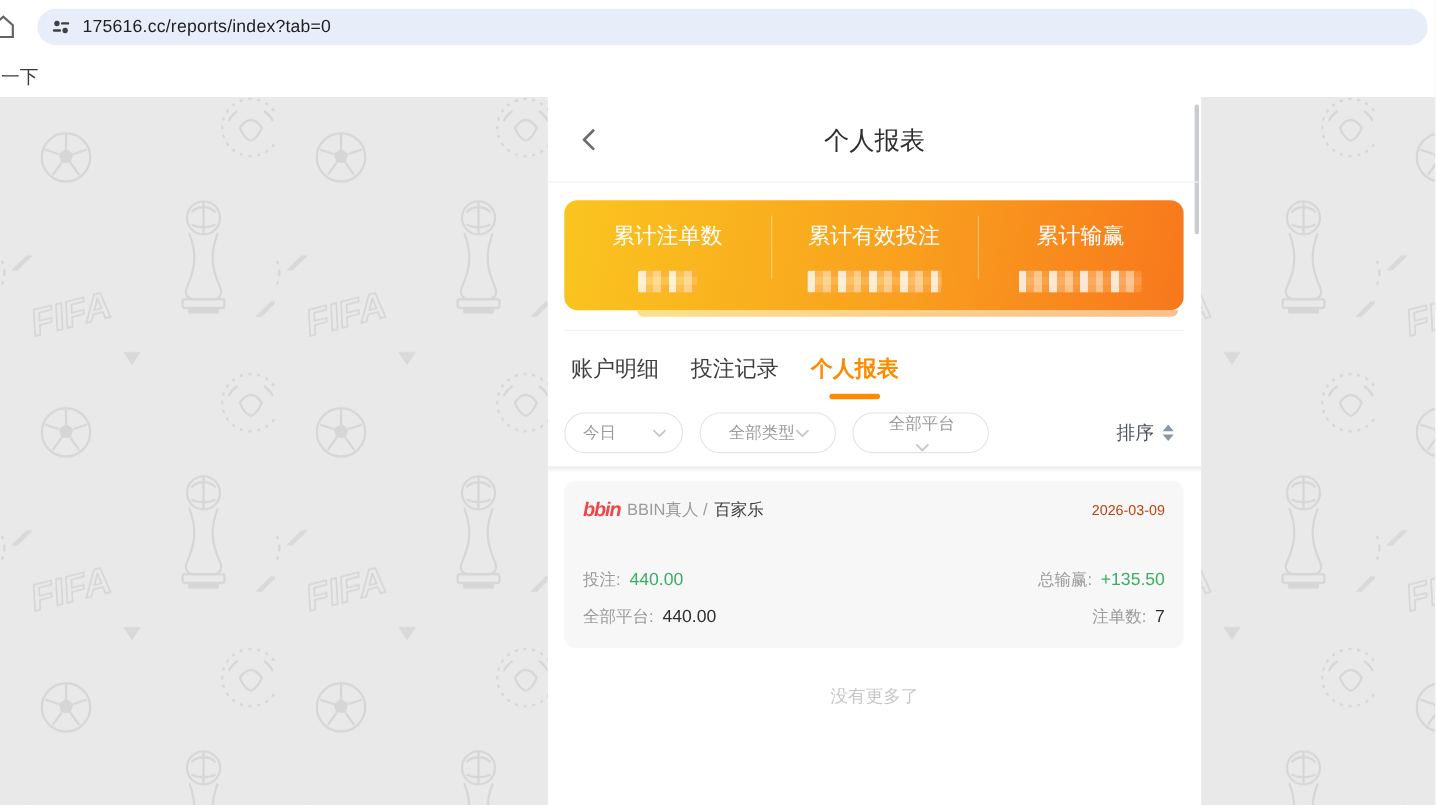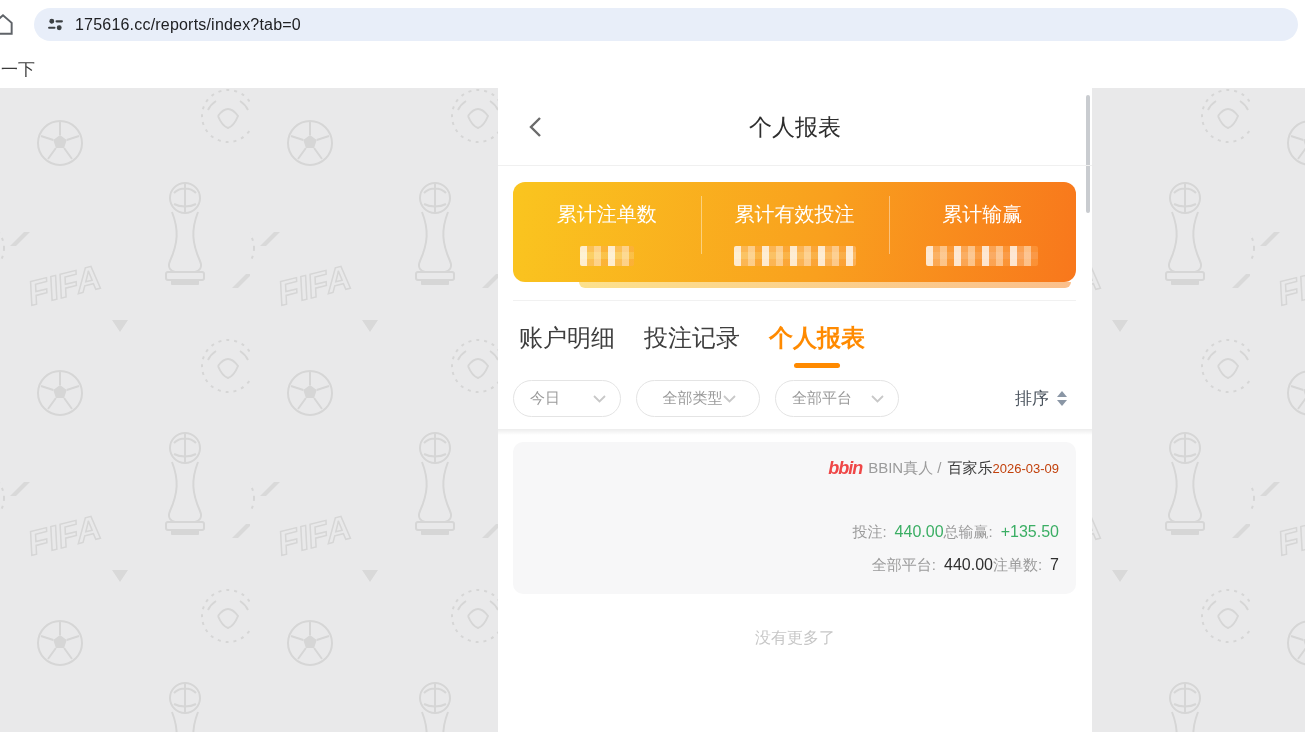--- a/index.html
+++ b/index.html
@@ -47,42 +47,42 @@
       repeating-linear-gradient(90deg, rgba(255,255,255,.78) 0 7px, rgba(255,255,255,.22) 7px 14px,
         rgba(255,240,220,.55) 14px 21px, rgba(255,200,140,.18) 21px 28px),
       repeating-linear-gradient(0deg, rgba(255,150,50,.30) 0 7px, rgba(255,255,255,.12) 7px 14px); }
   .mosaic-1 { width:54px; } .mosaic-2 { width:122px; } .mosaic-3 { width:112px; }
   .stats-understrip { height:6px; margin:0 5px 0 66px; opacity:.7;
     background:linear-gradient(90deg,#FBD45B,#F9A45A); border-radius:0 0 6px 6px; }
   .stats-divider { margin-top:12px; border-top:1px solid #f1f1f1; }
 
   
   .tabs-row { display:flex; gap:29px; padding:21px 0 0 21px; }
-  .tab { font-size:24px; color:#3e3e3e; padding-bottom:14px; position:relative; cursor:pointer; }
+  .tab { font-size:20px; color:#3e3e3e; padding-bottom:14px; position:relative; cursor:pointer; }
   .tab.active { color:#FF8A00; font-weight:700; }
   .tab.active::after { content:""; position:absolute; left:50%; transform:translateX(-50%);
     bottom:0; width:46px; height:5px; border-radius:2.5px; background:#FF8A00; }
 
   
   .filters-row { display:flex; align-items:center; padding:12px 24px 0 15px; }
   .pill { display:flex; align-items:center; justify-content:space-between; height:37px;
     border:1px solid #e4e4e4; border-radius:19px; padding:0 14px 0 16px;
     margin-right:15px; cursor:pointer; background:#fff; }
-  .pill-1 { width:108px; } .pill-2 { width:124px;justify-content:center; } .pill-3 { width:124px; }
+  .pill-1 { width:108px; } .pill-2 { width:124px;justify-content:center; } .pill-3 { width:124px;flex-direction:column; }
   .pill-label { font-size:15px; color:#9a9a9a; }
   .pill-chevron { display:flex; }
   .sort-ctl { margin-left:auto; display:flex; align-items:center; gap:7px; cursor:pointer; }
   .sort-label { font-size:17px; color:#49525c; }
   .filter-shadow { margin-top:12px; height:6px;
     background:linear-gradient(180deg, rgba(0,0,0,.075), rgba(0,0,0,0)); }
 
   
   .report-card { margin:7px 16px 0 15px; background:#f7f7f8; border-radius:10px;
     padding:16px 17px 19px 17px; }
-  .rc-row { display:flex; justify-content:flex-end; align-items:center; }
+  .rc-row { display:flex; justify-content:space-between; align-items:center; }
   .rc-row1 { margin-bottom:17px; }
   .rc-row2 { margin-bottom:14px;margin-top:44px; }
   .rc-left { display:flex; align-items:center; gap:6px; }
   .bbin-logo { color:#EF4747; font-weight:800; font-style:italic; font-size:18px;
     letter-spacing:-1px; }
   .rc-provider { color:#9b9b9b; font-size:15px; }
   .rc-game { color:#3c3c3c; font-size:15px; }
   .rc-date { color:#c2410c; font-size:13px; }
   .rc-label { color:#9b9b9b; font-size:15px; margin-right:8px; }
   .val-green { color:#3BAE64; font-size:16px; }

